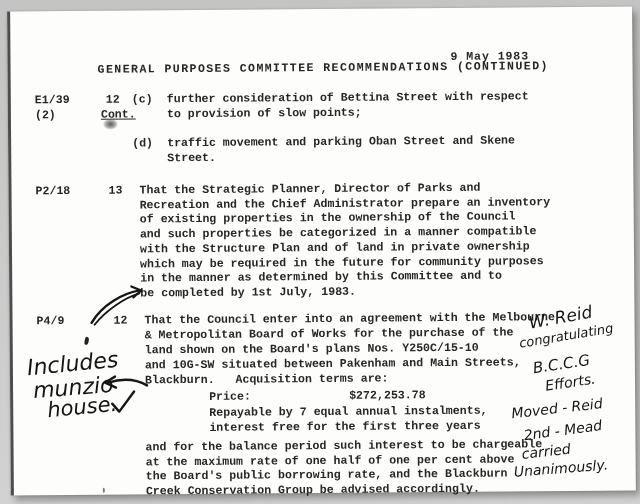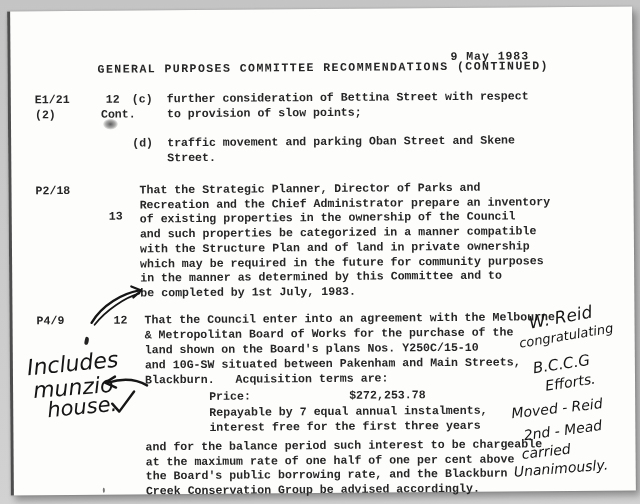--- a/index.html
+++ b/index.html
@@ -37,35 +37,35 @@
   svg{position:absolute;overflow:visible;}
 </style>
 </head>
 <body>
 
 <div class="paper">
 
   <div class="t" style="left:440px;top:10px;letter-spacing:.9px;margin-top:32px;">9 May 1983</div>
   <div class="t" style="left:87px;top:52px;letter-spacing:1.4px;">GENERAL PURPOSES COMMITTEE RECOMMENDATIONS (CONTINUED)</div>
 
-  <div class="t" style="left:24px;top:82px;">E1/21</div>
+  <div class="t" style="left:24px;top:82px;">E1/39</div>
   <div class="t" style="left:24px;top:97px;">(2)</div>
   <div class="t" style="left:95px;top:82px;">12</div>
-  <div class="t" style="left:90px;top:97px;">Cont.</div>
+  <div class="t" style="left:90px;top:97px;text-decoration:underline;">Cont.</div>
   <div class="t" style="left:121px;top:82px;">(c)</div>
   <div class="t" style="left:156px;top:82px;">further consideration of Bettina Street with respect
 to provision of slow points;</div>
   <div class="t" style="left:121px;top:126px;">(d)</div>
   <div class="t" style="left:156px;top:126px;">traffic movement and parking Oban Street and Skene
 Street.</div>
 
   <div class="smudge" style="left:92px;top:108px;width:15px;height:11px;"></div>
 
   <div class="t" style="left:24px;top:173px;">P2/18</div>
-  <div class="t" style="left:97px;top:173px;margin-top:26px;">13</div>
+  <div class="t" style="left:97px;top:173px;">13</div>
   <div class="t" style="left:128px;top:173px;">That the Strategic Planner, Director of Parks and
 Recreation and the Chief Administrator prepare an inventory
 of existing properties in the ownership of the Council
 and such properties be categorized in a manner compatible
 with the Structure Plan and of land in private ownership
 which may be required in the future for community purposes
 in the manner as determined by this Committee and to
 be completed by 1st July, 1983.</div>
 
   <div class="t" style="left:24px;top:303px;">P4/9</div>

